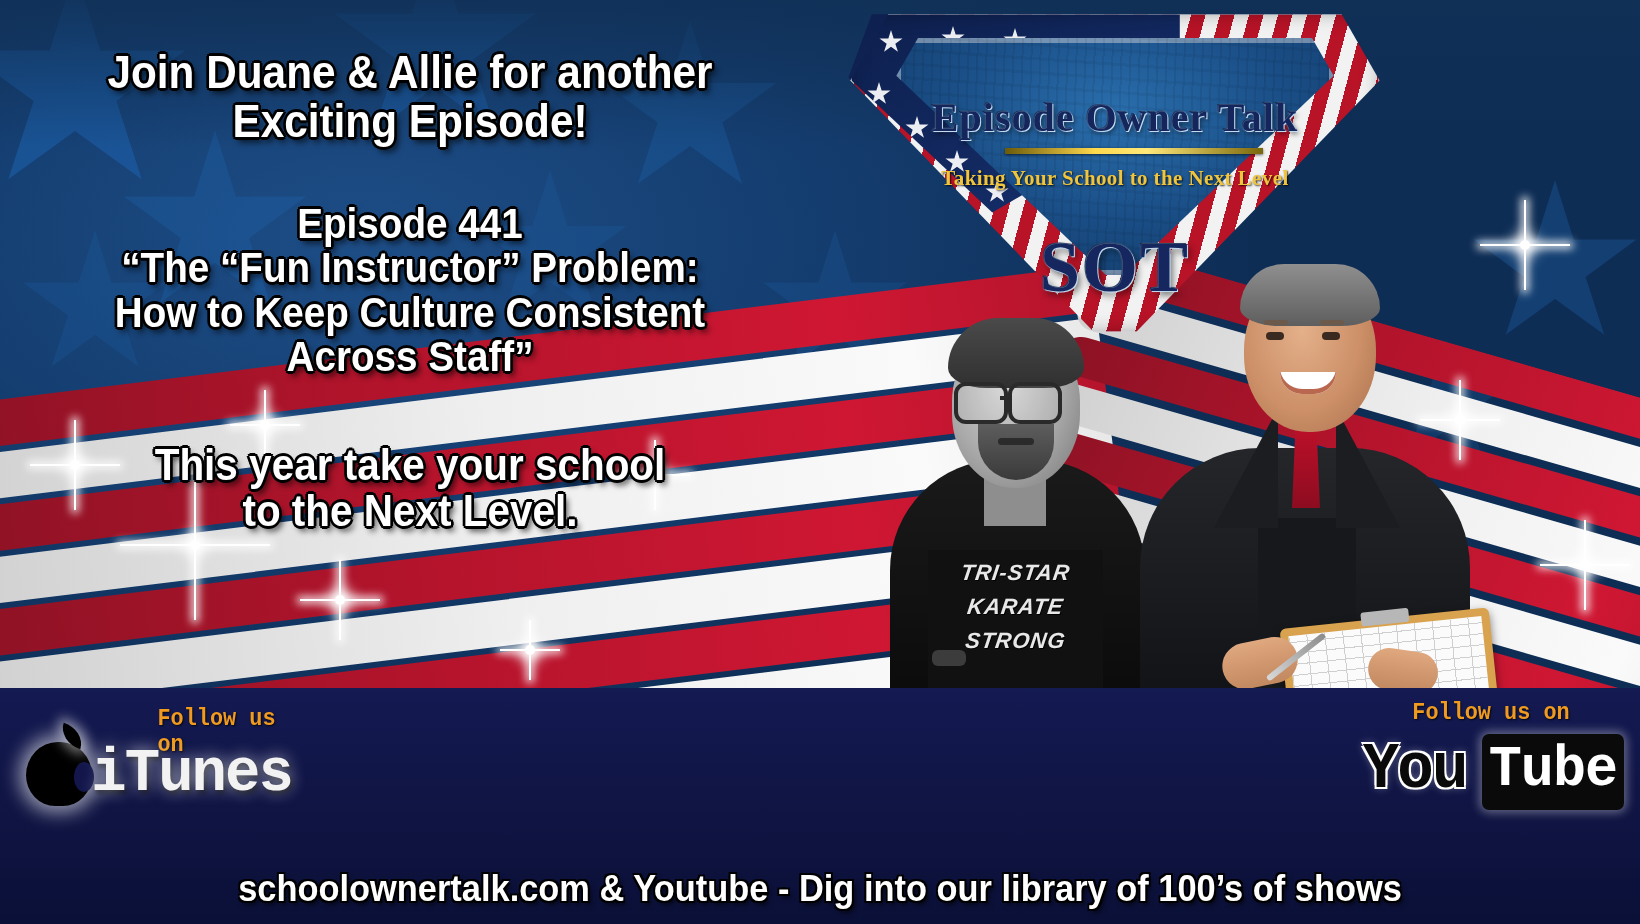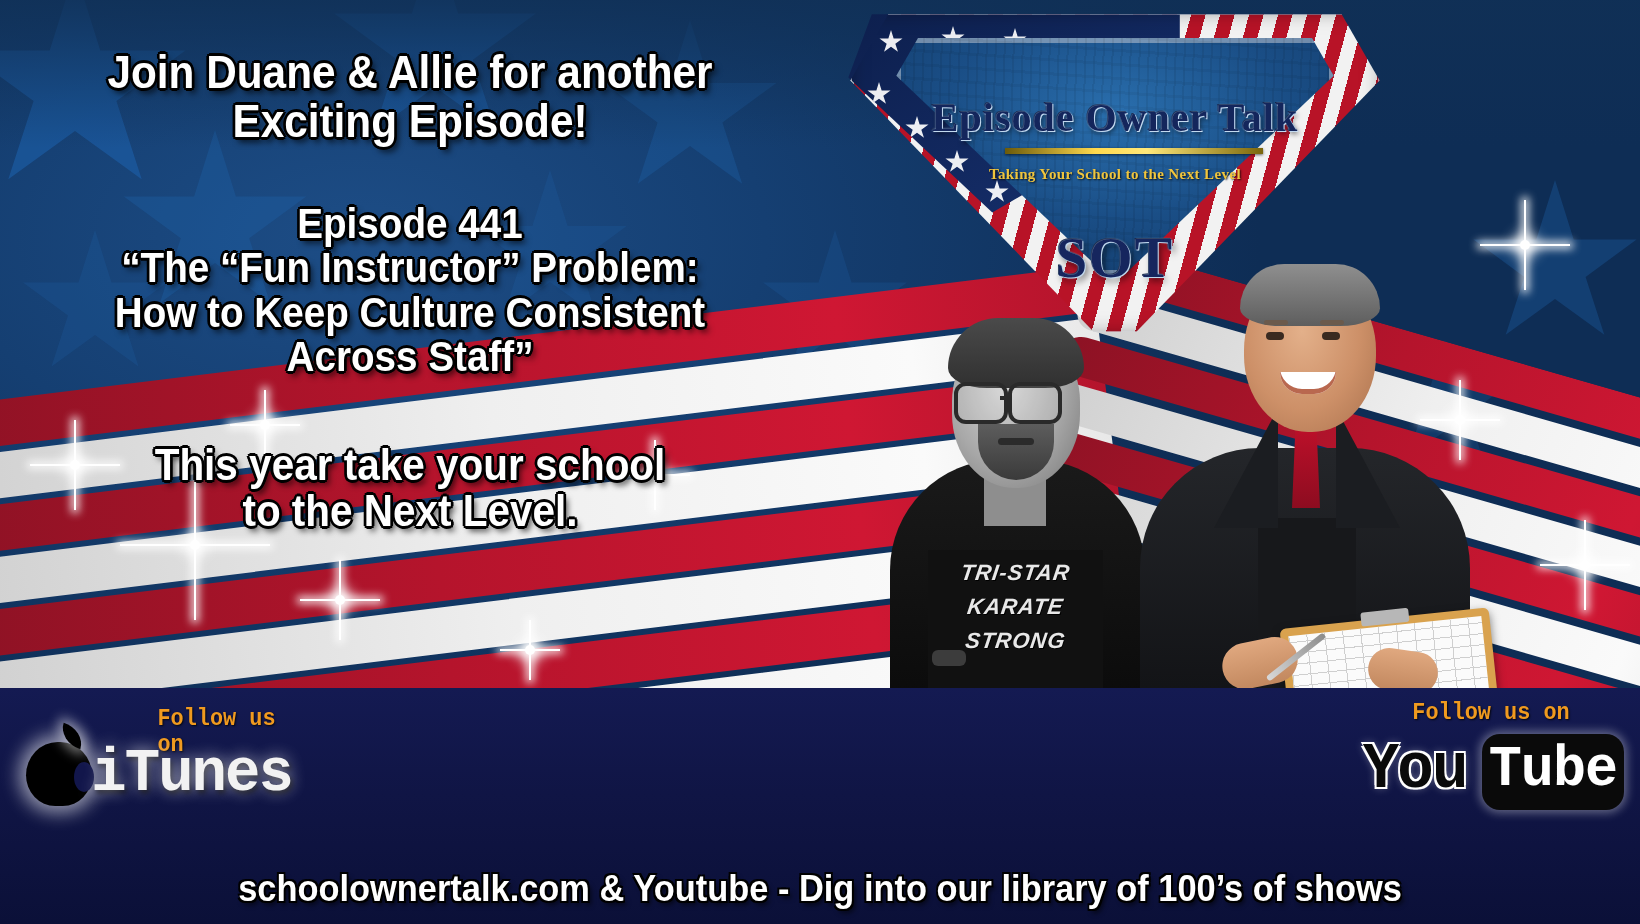--- a/index.html
+++ b/index.html
@@ -93,24 +93,24 @@
       repeating-linear-gradient(92deg, rgba(0,0,0,.30) 0 2px, rgba(255,255,255,0) 2px 9px),
       repeating-linear-gradient(4deg, rgba(0,0,0,.22) 0 3px, rgba(255,255,255,0) 3px 14px);}
   .logo-title{position:absolute;left:0;right:0;top:86px;text-align:center;
     font-family:"Liberation Serif",serif;font-weight:700;font-size:40px;color:#14265c;
     letter-spacing:1px;
     text-shadow:0 0 2px #9fc4e8, 1px 1px 0 #cfe0f2, -1px -1px 0 #0b1a42, 2px 3px 5px rgba(0,0,0,.5);}
   .logo-rule{position:absolute;left:160px;width:258px;top:140px;height:6px;
     background:linear-gradient(90deg,#6b5a0a,#ffd84d 35%,#ffe87a 55%,#7a660c);
     box-shadow:0 1px 3px rgba(0,0,0,.6);}
   .logo-sub{position:absolute;left:0;right:0;top:158px;text-align:center;
-    font-family:"Liberation Serif",serif;font-weight:700;font-size:15px;color:#f0c53d;
+    font-family:"Liberation Serif",serif;font-weight:700;font-size:21px;color:#f0c53d;
     letter-spacing:.4px;text-shadow:1px 1px 2px rgba(0,0,0,.8);}
   .logo-sot{position:absolute;left:0;right:0;top:218px;text-align:center;
-    font-family:"Liberation Serif",serif;font-weight:700;font-size:56px;color:#16265e;
+    font-family:"Liberation Serif",serif;font-weight:700;font-size:72px;color:#16265e;
     letter-spacing:2px;
     text-shadow:0 0 2px #a9cbe9, 1px 1px 0 #c9dcee, -1px -1px 0 #0a1639, 3px 4px 7px rgba(0,0,0,.55);}
 
   
   .host{position:absolute;z-index:7;}
 
   
   #host-left{left:880px;top:270px;width:270px;height:430px;}
   .hl-body{position:absolute;left:10px;bottom:0;width:255px;height:240px;
     border-radius:110px 110px 0 0;background:linear-gradient(180deg,#1a1a1a,#0b0b0b);}
@@ -206,21 +206,21 @@
     border-radius:0 100% 0 100%;transform:rotate(18deg);box-shadow:0 0 12px 5px rgba(255,255,255,.45);}
   .itunes-word{position:absolute;left:72px;top:40px;font-size:62px;font-weight:700;color:#f2f2f2;
     letter-spacing:-2px;transform:scaleX(.95);
     text-shadow:0 0 16px rgba(255,255,255,.65),2px 3px 5px rgba(0,0,0,.8);}
 
   .yt{position:absolute;left:0;top:32px;width:270px;height:84px;}
   .yt .you{position:absolute;left:4px;top:4px;font-size:64px;font-weight:700;color:#0a0a0a;
     letter-spacing:-2px;transform:scaleX(.95);
     text-shadow:-2px -2px 0 #fff,2px -2px 0 #fff,-2px 2px 0 #fff,2px 2px 0 #fff,0 0 10px rgba(255,255,255,.5);}
   .yt .tubebox{position:absolute;left:126px;top:4px;width:142px;height:76px;background:#0a0a0a;
-    border-radius:18px;box-shadow:0 0 10px 3px rgba(255,255,255,.35);}
+    border-radius:7px;box-shadow:0 0 10px 3px rgba(255,255,255,.35);}
   .yt .tubebox span{position:absolute;left:0;right:0;top:3px;text-align:center;font-size:58px;
     font-weight:700;color:#fff;letter-spacing:-1px;transform:scaleX(.95);}
 </style>
 </head>
 <body>
 
 <div id="poster">
 
   <div class="bg-base"></div>
 

